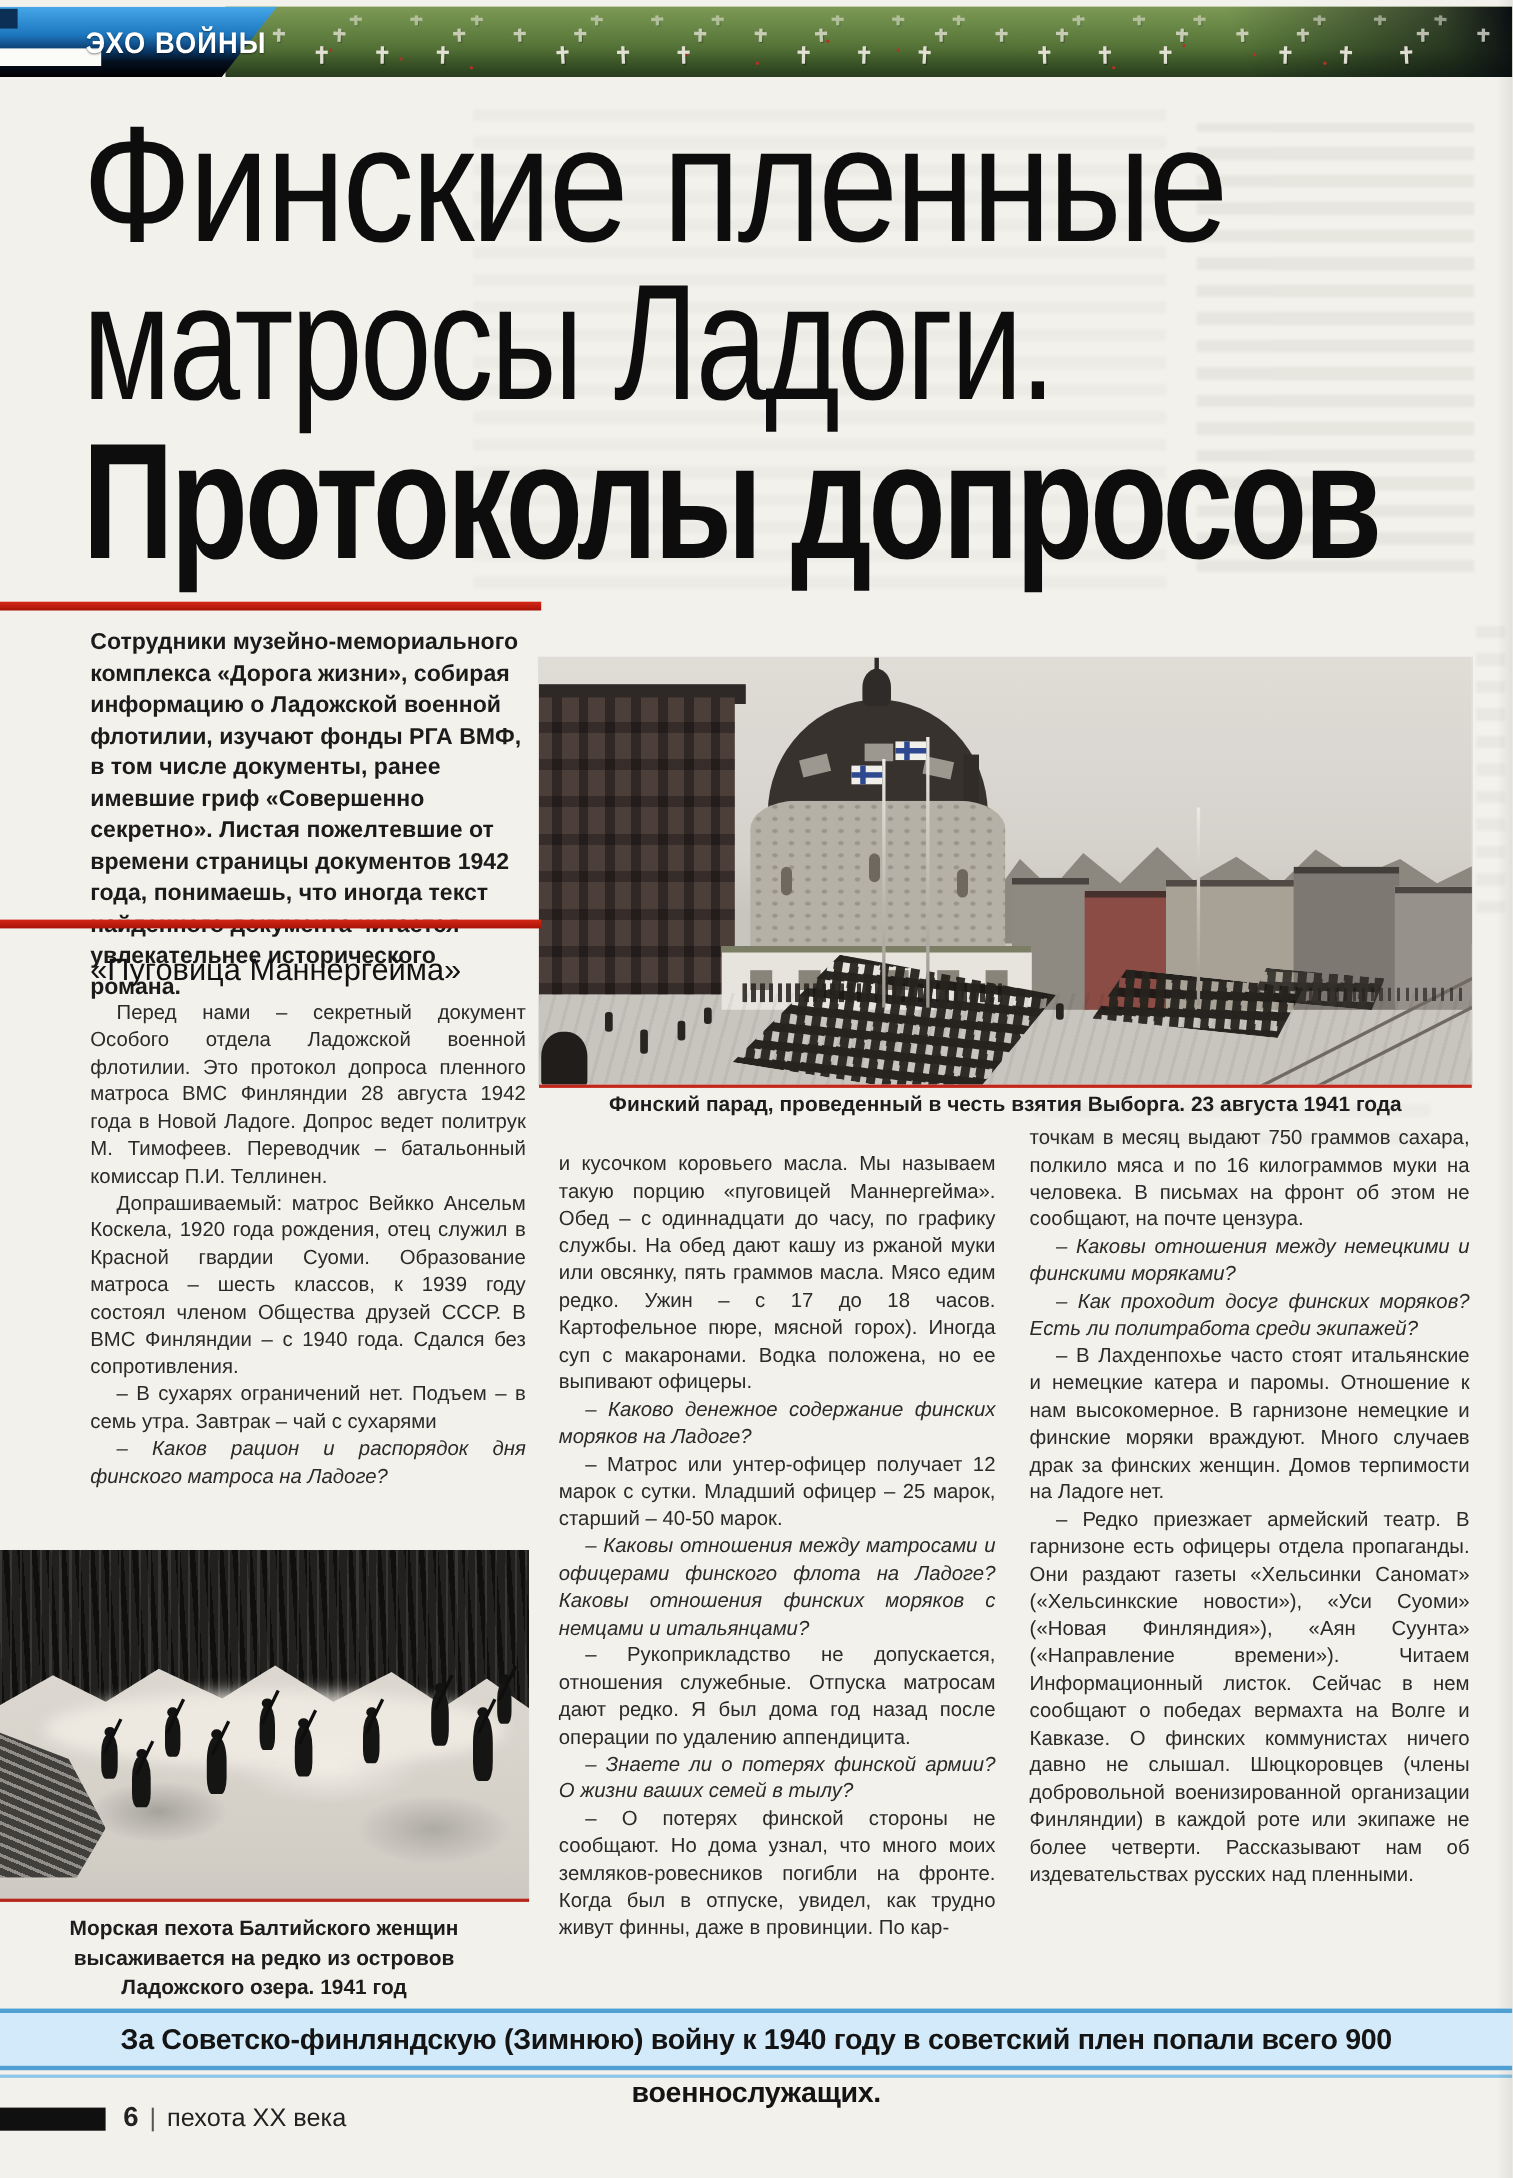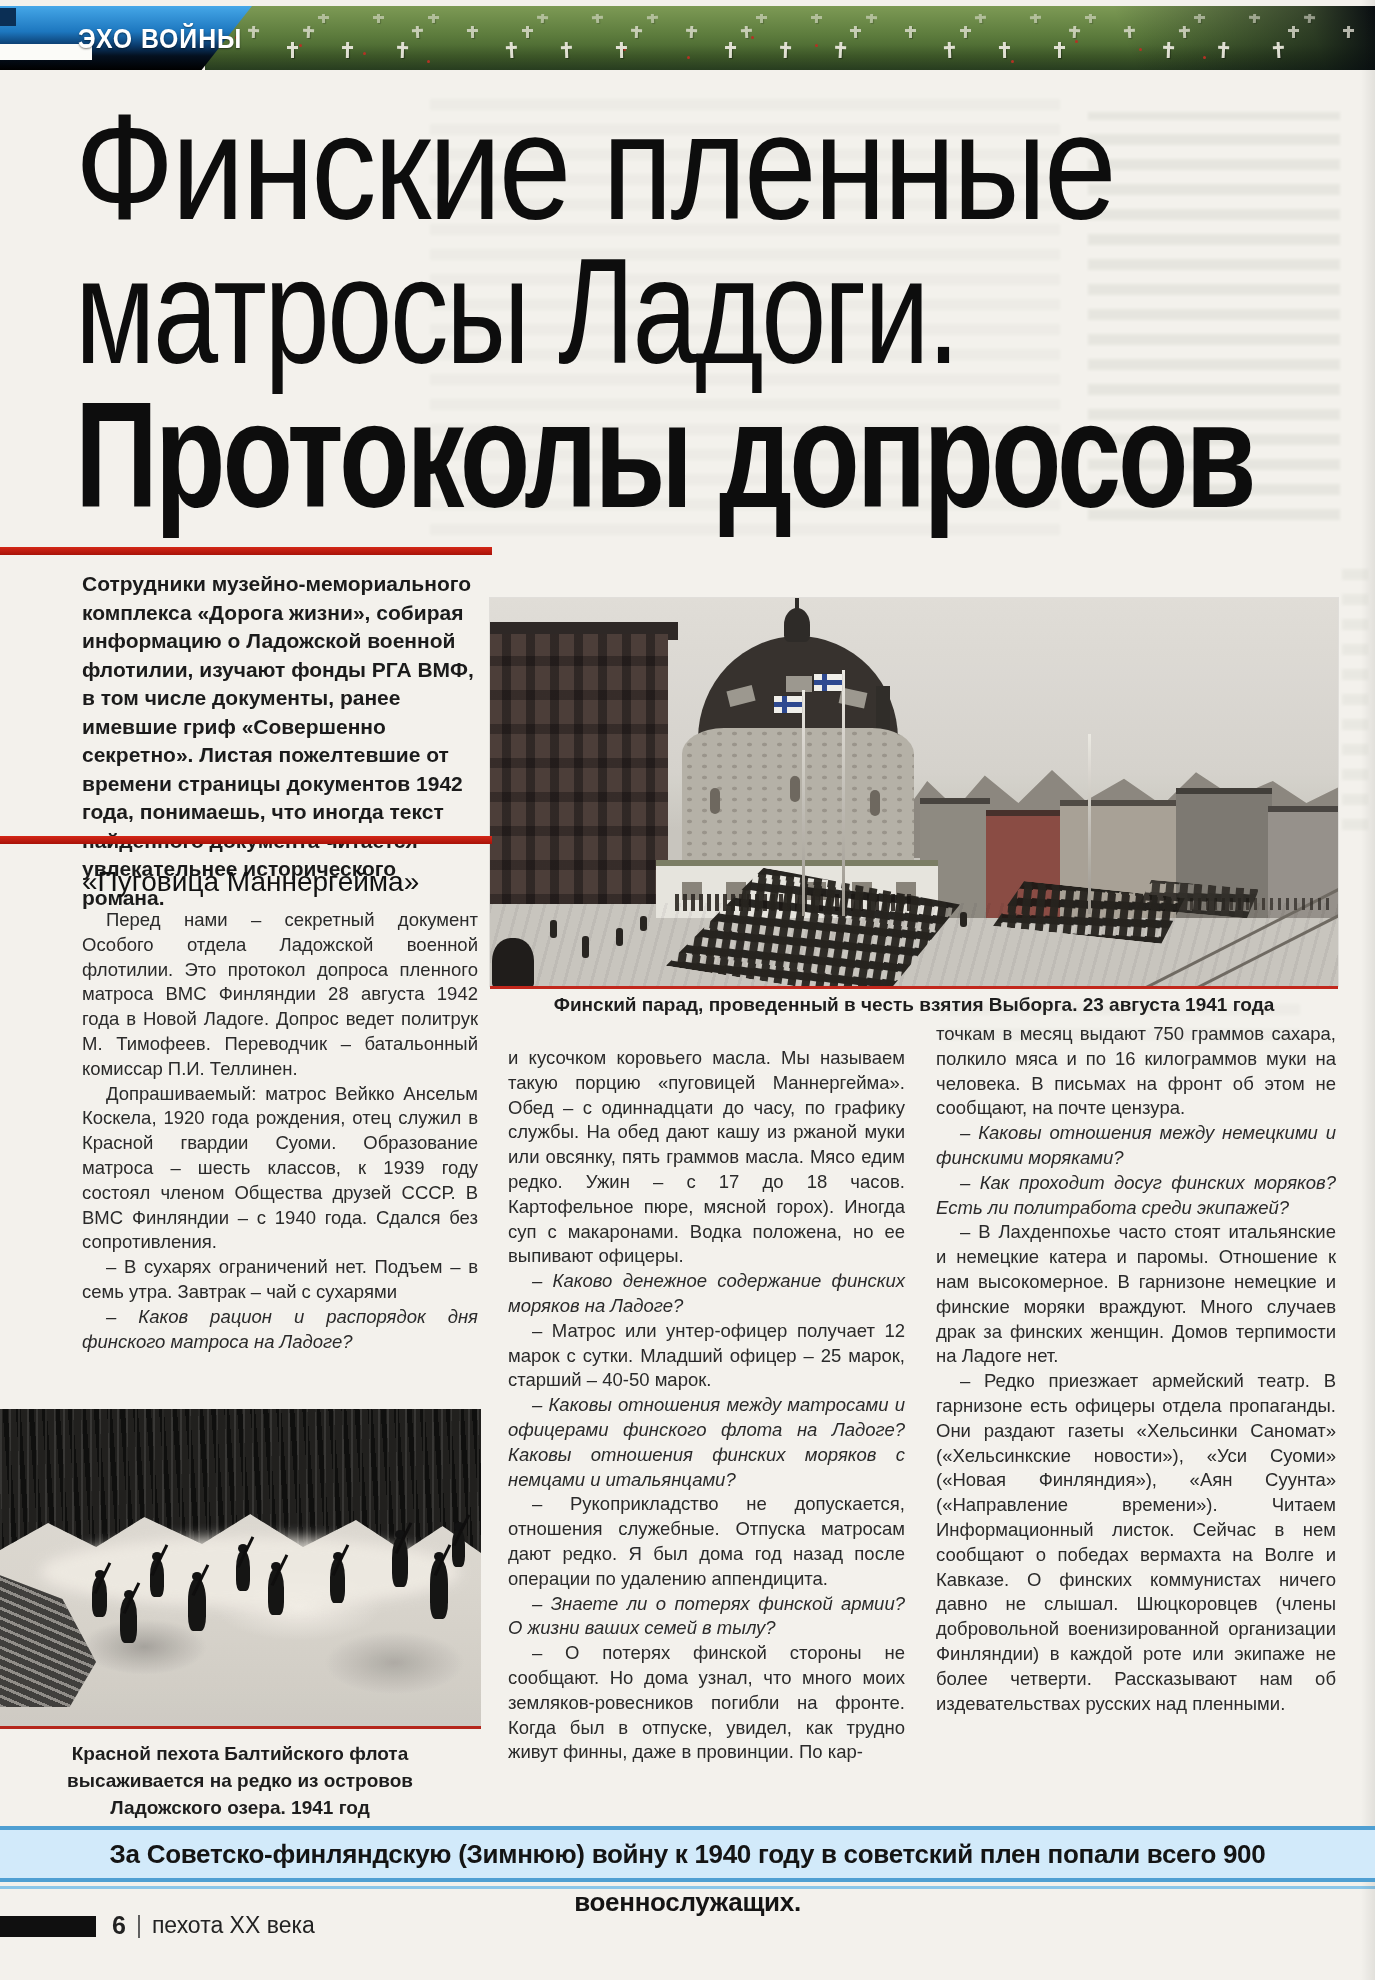--- a/index.html
+++ b/index.html
@@ -348,21 +348,21 @@
       </div>
       <div class="soldier" style="left: 430px; top: 150px; width: 18px; height: 60px;">
         <div class="rifle"></div>
       </div>
       <div class="soldier" style="left: 452px; top: 120px; width: 13px; height: 38px;">
         <div class="rifle"></div>
       </div>
     </div>
   <div class="bw-rule"></div>
   <div class="bw-caption">
-    <div>Красной пехота Балтийского флота</div>
+    <div>Морская пехота Балтийского женщин</div>
     <div>высаживается на редко из островов</div>
     <div>Ладожского озера. 1941 год</div>
   </div>
 
   <div class="fact-banner">
     <div class="txt">За Советско-финляндскую (Зимнюю) войну к 1940 году в советский плен попали всего 900 военнослужащих.</div>
   </div>
 
   <div class="footer-hairline"></div>
   <div class="footer-bar"></div>

